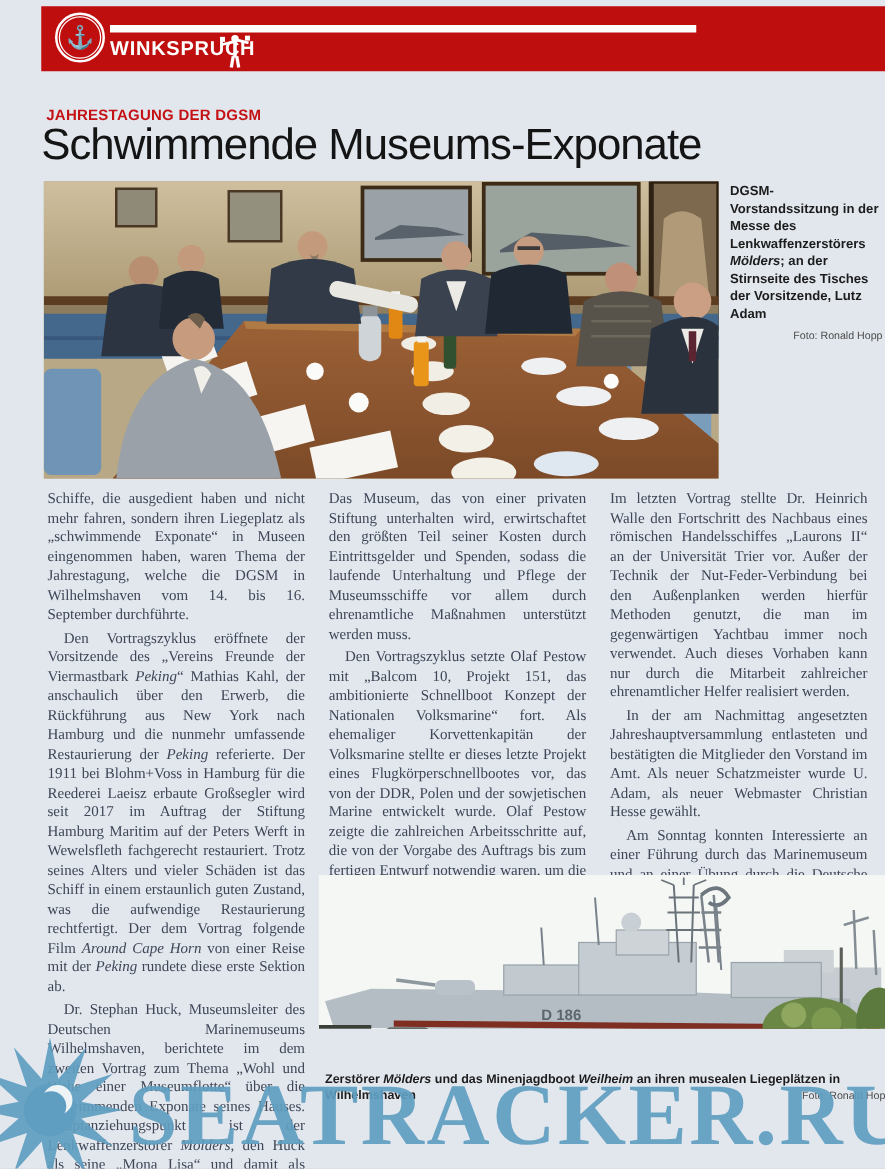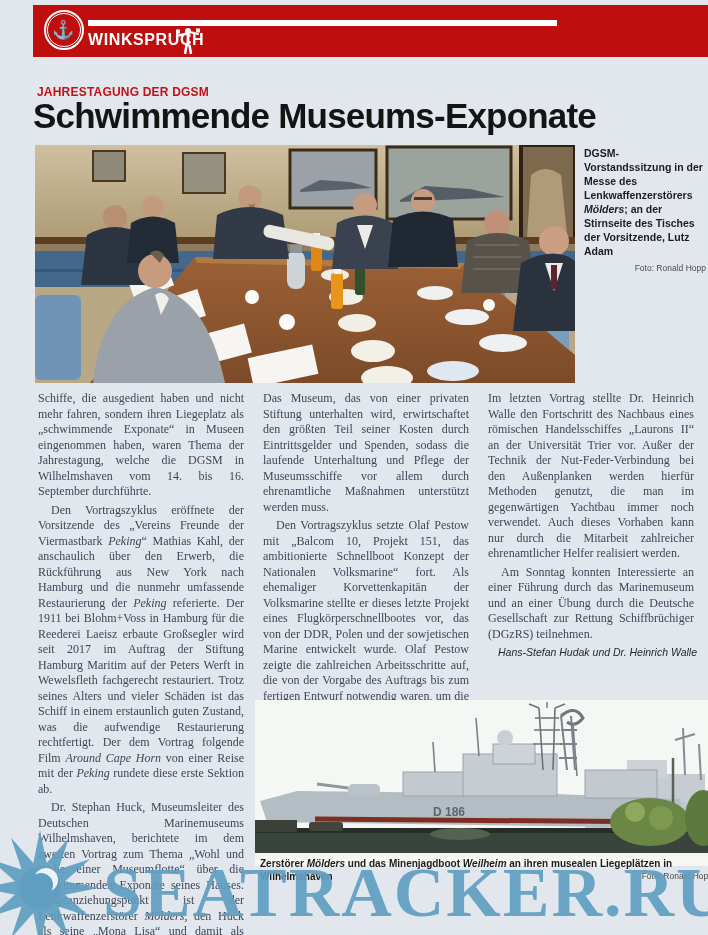--- a/index.html
+++ b/index.html
@@ -13,25 +13,25 @@
         align-items:center;justify-content:center;color:#fff;font-size:18px;line-height:1;}
   .mastrule{position:absolute;left:55px;top:15px;width:469px;height:6px;background:#fff;}
   .masthead{position:absolute;left:55px;top:26px;color:#fff;font-size:16px;font-weight:bold;
         letter-spacing:.6px;}
   .semaphore{position:absolute;left:142px;top:20px;width:26px;height:30px;}
   .tagline{position:absolute;left:168px;top:29px;color:#fff;font-size:9px;font-weight:bold;
         letter-spacing:.1px;white-space:nowrap;}
   
   .kicker{position:absolute;left:37px;top:85px;color:#c41114;font-size:12px;font-weight:bold;
         letter-spacing:.2px;}
-  .title{position:absolute;left:33px;top:96px;color:#141414;font-size:35px;font-weight:bold;
+  .title{position:absolute;left:33px;top:96px;color:#141414;font-size:35px;font-weight:normal;
         letter-spacing:-.8px;white-space:nowrap;}
   
   .photo1{position:absolute;left:35px;top:145px;width:540px;height:238px;overflow:hidden;background:#b9a885;}
-  .photo2{position:absolute;left:255px;top:700px;width:453px;height:166px;overflow:hidden;background:#f5f7f5;}
+  .photo2{position:absolute;left:255px;top:700px;width:453px;height:123px;overflow:hidden;background:#f5f7f5;}
   .photo1 svg,.photo2 svg{display:block;}
   
   .cap1{position:absolute;left:584px;top:146px;width:122px;font-size:10.5px;font-weight:bold;
         color:#1c1c1c;line-height:14px;}
   .credit1{margin-top:3px;text-align:right;font-size:8.5px;font-weight:normal;color:#4a4a4a;}
   .cap2{position:absolute;left:260px;top:857px;width:453px;font-size:10px;font-weight:bold;
         color:#1c1c1c;line-height:13px;}
   .credit2{position:absolute;right:0;top:13px;font-size:8.5px;font-weight:normal;color:#4a4a4a;}
   
   .cols{position:absolute;left:35px;top:388px;width:662px;display:flex;gap:13px;}
@@ -177,20 +177,21 @@
         <p><span>Den Vortragszyklus eröffnete der Vorsitzende des „Vereins Freunde der Viermastbark </span><span class="it">Peking</span><span>“ Mathias Kahl, der anschaulich über den Erwerb, die Rückführung aus New York nach Hamburg und die nunmehr umfassende Restaurierung der </span><span class="it">Peking</span><span> referierte. Der 1911 bei Blohm+Voss in Hamburg für die Reederei Laeisz erbaute Großsegler wird seit 2017 im Auftrag der Stiftung Hamburg Maritim auf der Peters Werft in Wewelsfleth fachgerecht restauriert. Trotz seines Alters und vieler Schäden ist das Schiff in einem erstaunlich guten Zustand, was die aufwendige Restaurierung rechtfertigt. Der dem Vortrag folgende Film </span><span class="it">Around Cape Horn</span><span> von einer Reise mit der </span><span class="it">Peking</span><span> rundete diese erste Sektion ab.</span></p>
         <p><span>Dr. Stephan Huck, Museumsleiter des Deutschen Marinemuseums Wilhelmshaven, berichtete im dem zweiten Vortrag zum Thema „Wohl und Wehe einer Museumflotte“ über die schwimmenden Exponate seines Hauses. Hauptanziehungspunkt ist der Lenkwaffenzerstörer </span><span class="it">Mölders</span><span>, den Huck als seine „Mona Lisa“ und damit als Hauptattraktion des Museums bezeichnet und der seit 2005 am Liegeplatz des von einer Stiftung unterhaltenen Deutschen Marine Museums vertäut ist. Zu den schwimmenden Exponaten gehören auch das Minenjagdboot </span></p>
       </div>
     <div class="col">
         <p><span>Das Museum, das von einer privaten Stiftung unterhalten wird, erwirtschaftet den größten Teil seiner Kosten durch Eintrittsgelder und Spenden, sodass die laufende Unterhaltung und Pflege der Museumsschiffe vor allem durch ehrenamtliche Maßnahmen unterstützt werden muss.</span></p>
         <p><span>Den Vortragszyklus setzte Olaf Pestow mit „Balcom 10, Projekt 151, das ambitionierte Schnellboot Konzept der Nationalen Volksmarine“ fort. Als ehemaliger Korvettenkapitän der Volksmarine stellte er dieses letzte Projekt eines Flugkörperschnellbootes vor, das von der DDR, Polen und der sowjetischen Marine entwickelt wurde. Olaf Pestow zeigte die zahlreichen Arbeitsschritte auf, die von der Vorgabe des Auftrags bis zum fertigen Entwurf notwendig waren, um die Schiffe überhaupt bauen zu können. Von dieser Serie wurden zwei Einheiten noch fertiggestellt, nach der Wende jedoch verschrottet.</span></p>
       </div>
     <div class="col">
       <div>
           <p><span>Im letzten Vortrag stellte Dr. Heinrich Walle den Fortschritt des Nachbaus eines römischen Handelsschiffes „Laurons II“ an der Universität Trier vor. Außer der Technik der Nut-Feder-Verbindung bei den Außenplanken werden hierfür Methoden genutzt, die man im gegenwärtigen Yachtbau immer noch verwendet. Auch dieses Vorhaben kann nur durch die Mitarbeit zahlreicher ehrenamtlicher Helfer realisiert werden.</span></p>
+          <p><span>In der am Nachmittag angesetzten Jahreshauptversammlung entlasteten und bestätigten die Mitglieder den Vorstand im Amt. Als neuer Schatzmeister wurde U. Adam, als neuer Webmaster Christian Hesse gewählt.</span></p>
           <p><span>Am Sonntag konnten Interessierte an einer Führung durch das Marinemuseum und an einer Übung durch die Deutsche Gesellschaft zur Rettung Schiffbrüchiger (DGzRS) teilnehmen.</span></p>
         </div>
       <div class="byline">Hans-Stefan Hudak und Dr. Heinrich Walle</div>
     </div>
   </div>
 
   <div class="photo2">
     <svg width="453" height="153" viewBox="0 0 453 153">
       <rect x="0" y="0" width="453" height="153" fill="#f5f7f5"></rect>
 

